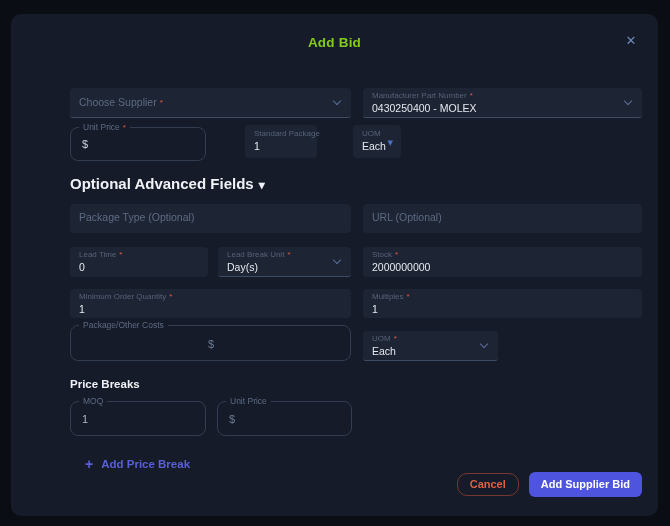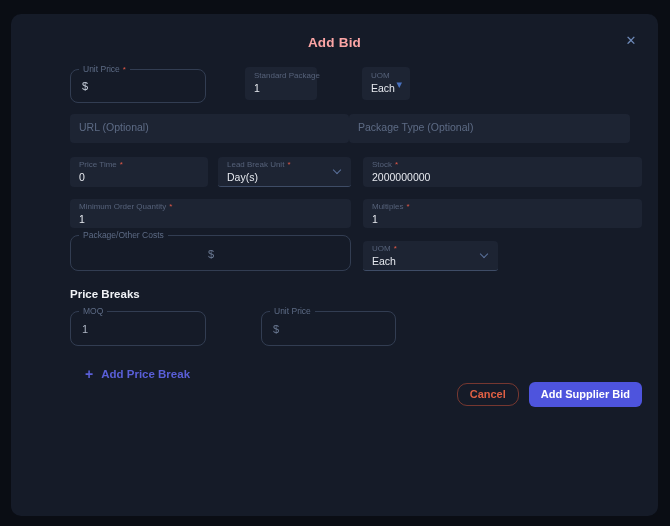--- a/index.html
+++ b/index.html
@@ -1,21 +1,21 @@
 <!DOCTYPE html>
 <html><head>
 <meta charset="utf-8">
 <style>
   * { margin:0; padding:0; box-sizing:border-box; }
   html,body { width:670px; height:526px; background:#0a0d14; overflow:hidden;
               font-family:"Liberation Sans", sans-serif; }
   .modal { position:absolute; left:11px; top:14px; width:647px; height:502px;
            background:#151b28; border-radius:10px; }
   .modal-header { position:relative; height:46px; padding-top:19px; text-align:center; }
-  .modal-title { color:#fca5a5; font-size:13.5px; font-weight:600; letter-spacing:.2px; }
+  .modal-title { color:#84cc16; font-size:13.5px; font-weight:600; letter-spacing:.2px; }
   .close-btn { position:absolute; right:18px; top:18px; color:#6d89b8; font-size:13px;
                width:18px; height:18px; line-height:18px; text-align:center; cursor:pointer; }
   .content { padding:0 16px 0 59px; }
   .row { display:flex; align-items:flex-start; }
 
   
   .field { background:#1d2433; border-radius:4px; position:relative; padding:3px 9px 2px 9px; }
   .field.underlined { border-bottom:1px solid #3e4c66; border-bottom-left-radius:3px; border-bottom-right-radius:3px; }
   .flabel { font-size:8px; color:#56627a; line-height:10px; white-space:nowrap; }
   .fvalue { font-size:10.5px; color:#e6e9ef; line-height:14px; white-space:nowrap; }
@@ -51,63 +51,77 @@
                 font-weight:700; font-size:11px; border-radius:10px; padding:4px 12px 5px;
                 font-family:"Liberation Sans", sans-serif; cursor:pointer; }
   .btn-submit { background:#4e54dd; color:#ffffff; border:none; font-weight:700; font-size:11px;
                 border-radius:6px; padding:6px 12px 7px; font-family:"Liberation Sans", sans-serif; cursor:pointer; }
 
   
   .w281{width:281px;} .w279{width:279px;} .w136{width:136px;} .w72{width:72px;}
   .w48{width:48px;} .w138{width:138px;} .w133{width:133px;} .w135{width:135px;}
   .h30{height:30px;} .h33{height:33px;} .h29{height:29px;} .h34{height:34px;}
   .h36{height:36px;text-align:center;} .h35{height:35px;}
-  .mr12{margin-right:12px;} .mr10{margin-right:10px;} .mr7{margin-right:16px;} .mr11{margin-right:11px;}
+  .mr12{margin-right:12px;} .mr10{margin-right:10px;} .mr7{margin-right:7px;} .mr11{margin-right:11px;}
 </style>
 </head>
 <body>
 
 <div class="modal">
   <div class="modal-header">
     <span class="modal-title">Add Bid</span>
     <span class="close-btn">✕</span>
   </div>
 
   <div class="content">
 
+    <div class="row" style="margin-top:28px;">
+      <div class="field underlined w281 h30 mr12" style="padding-top:0;">
+        <span class="placeholder-line" style="line-height:28px;">Choose Supplier</span><span class="req" style="position:relative;top:-1px;">*</span>
+        <span class="chev"></span>
+      </div>
+      <div class="field underlined w279 h30">
+        <div class="flabel"><span>Manufacturer Part Number</span><span class="req">*</span></div>
+        <div class="fvalue">0430250400 - MOLEX</div>
+        <span class="chev"></span>
+      </div>
+    </div>
 
     <div class="row" style="margin-top:7px;gap:29px;">
       <div class="outlined w136 h34 mr10" style="margin-top:2px;">
         <span class="olabel"><span>Unit Price</span><span class="req">*</span></span>
         <div class="ovalue">$</div>
       </div>
       <div class="field w72 h33 mr7" style="padding-top:4px;">
         <div class="flabel">Standard Package</div>
         <div class="fvalue">1</div>
       </div>
       <div class="field w48 h33" style="padding-top:4px;">
         <div class="flabel">UOM</div>
         <div class="fvalue">Each</div>
         <span class="caret">▾</span>
       </div>
     </div>
 
+    <div class="adv-heading">
+      <span>Optional Advanced Fields</span><span class="hcaret">▾</span>
+    </div>
 
     <div class="row" style="margin-top:11px;">
+      <div class="field w281 h29 mr12" style="padding-top:0;">
+        <span class="placeholder-line" style="line-height:27px;">Package Type (Optional)</span>
+      </div>
       <div class="field w279 h29" style="padding-top:0;">
         <span class="placeholder-line" style="line-height:27px;">URL (Optional)</span>
-      </div>
-      <div class="field w281 h29 mr12" style="padding-top:0;">
-        <span class="placeholder-line" style="line-height:27px;">Package Type (Optional)</span>
       </div>
     </div>
 
     <div class="row" style="margin-top:14px;">
       <div class="field w138 h30 mr10">
-        <div class="flabel"><span>Price Time</span><span class="req">*</span></div>
+        <div class="flabel"><span>Lead Time</span><span class="req">*</span></div>
         <div class="fvalue">0</div>
       </div>
       <div class="field underlined w133 h30 mr12">
         <div class="flabel"><span>Lead Break Unit</span><span class="req">*</span></div>
         <div class="fvalue">Day(s)</div>
         <span class="chev"></span>
       </div>
       <div class="field w279 h30">
         <div class="flabel"><span>Stock</span><span class="req">*</span></div>
         <div class="fvalue">2000000000</div>
@@ -132,21 +146,21 @@
       </div>
       <div class="field underlined w135 h30" style="margin-top:8px;">
         <div class="flabel"><span>UOM</span><span class="req">*</span></div>
         <div class="fvalue">Each</div>
         <span class="chev"></span>
       </div>
     </div>
 
     <div class="section-heading" style="margin-top:17px;">Price Breaks</div>
 
-    <div class="row" style="margin-top:10px;gap:44px;">
+    <div class="row" style="margin-top:10px;">
       <div class="outlined w136 h35 mr11" style="padding-top:10px;">
         <span class="olabel">MOQ</span>
         <div class="ovalue semimuted">1</div>
       </div>
       <div class="outlined w135 h35" style="padding-top:10px;">
         <span class="olabel">Unit Price</span>
         <div class="ovalue muted">$</div>
       </div>
     </div>
 

